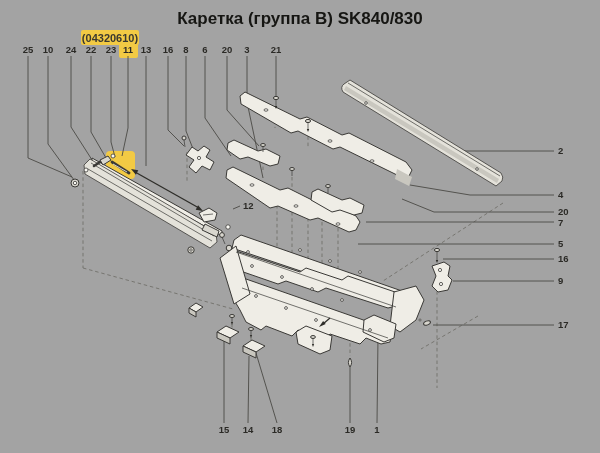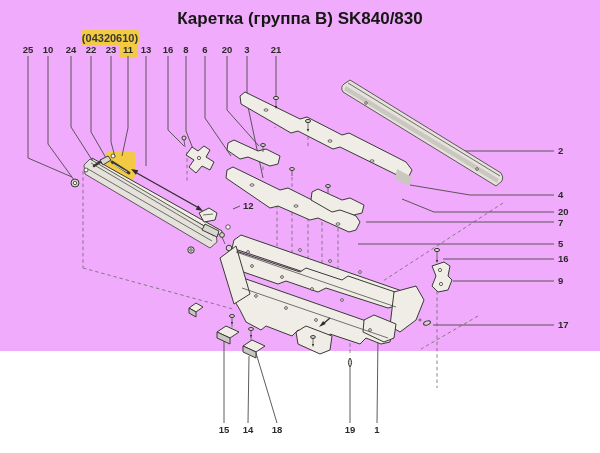--- a/index.html
+++ b/index.html
@@ -1,17 +1,17 @@
 <!DOCTYPE html>
 <html><head>
 <meta charset="utf-8">
 <style>
   html,body{margin:0;padding:0;}
   body{width:600px;height:453px;overflow:hidden;font-family:"Liberation Sans",sans-serif;}
-  .page{position:relative;width:600px;height:351px;background:#f0abfc;}
+  .page{position:relative;width:600px;height:453px;background:#a3a3a3;}
   svg{display:block;}
   .lbl{font:bold 9.5px "Liberation Sans",sans-serif;fill:#2b2a26;}
   .code{font:bold 11px "Liberation Sans",sans-serif;fill:#3a3930;}
   .ttl{font:bold 17px "Liberation Sans",sans-serif;fill:#161613;}
   .leader{fill:none;stroke:#4b4a45;stroke-width:0.9;}
   .dash{fill:none;stroke:#6b6963;stroke-width:0.8;stroke-dasharray:3.5,2.8;}
   .part{stroke:#3a3936;stroke-width:1;fill:#efede6;stroke-linejoin:round;}
   .part2{stroke:#3a3936;stroke-width:0.8;fill:#e4e2da;stroke-linejoin:round;}
   .dk{fill:#c9c7bf;}
   .thin{fill:none;stroke:#3a3936;stroke-width:0.7;}

